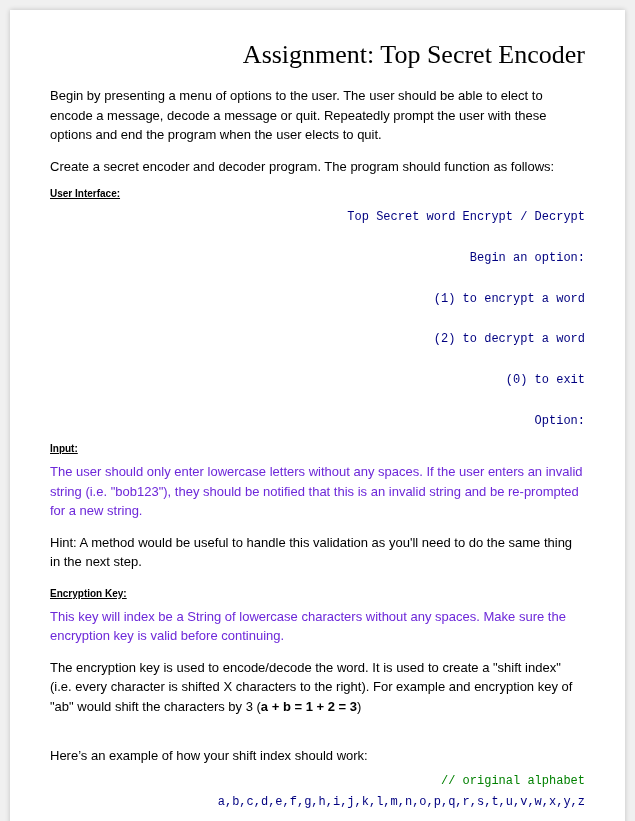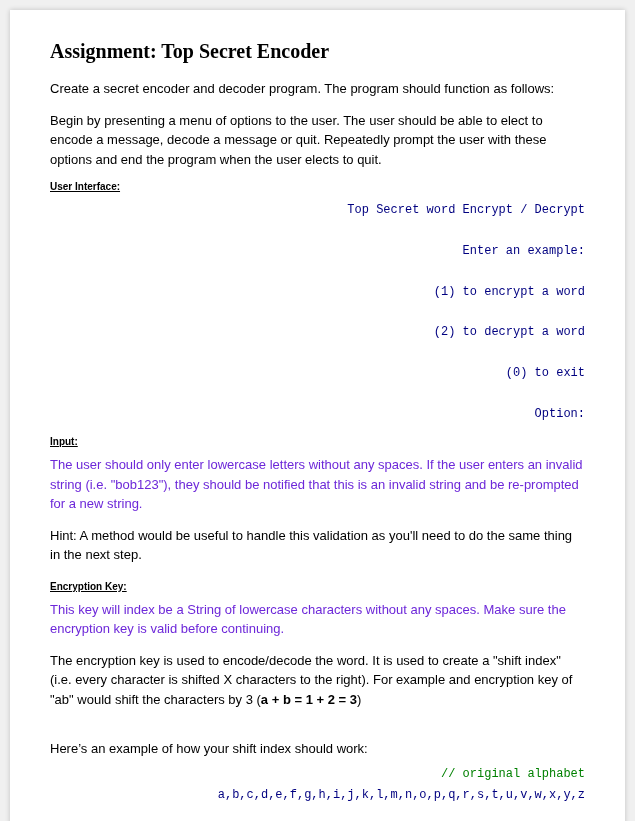--- a/index.html
+++ b/index.html
@@ -19,23 +19,23 @@
 
     .page {
       background: #ffffff;
       width: 615px;
       min-height: 801px;
       padding: 30px 40px 30px 40px;
       box-shadow: 0 0 5px rgba(0,0,0,0.2);
     }
 
     .title {
-      text-align: left;
-      font-size: 20px;
-      font-weight: bold;
+      text-align: right;
+      font-size: 26px;
+      font-weight: normal;
       color: #000000;
       margin-bottom: 16px;
       font-family: Georgia, serif;
     }
 
     .paragraph {
       font-size: 13px;
       color: #000000;
       margin-bottom: 12px;
       line-height: 1.5;
@@ -85,30 +85,30 @@
       margin-top: 32px;
     }
   </style>
 </head>
 <body>
 
 <div class="page">
 
   <h1 class="title">Assignment: Top Secret Encoder</h1>
 
+  <p class="paragraph">Begin by presenting a menu of options to the user.  The user should be able to elect to encode a message, decode a message or quit.  Repeatedly prompt the user with these options and end the program when the user elects to quit.</p>
+
   <p class="paragraph">Create a secret encoder and decoder program.  The program should function as follows:</p>
-
-  <p class="paragraph">Begin by presenting a menu of options to the user.  The user should be able to elect to encode a message, decode a message or quit.  Repeatedly prompt the user with these options and end the program when the user elects to quit.</p>
 
   <div class="section">
     <span class="underline-heading">User Interface:</span>
     <div class="code-block">
       <span>Top Secret word Encrypt / Decrypt</span><br>
       <br>
-      <span>Enter an example:</span><br>
+      <span>Begin an option:</span><br>
       <br>
       <span>&nbsp;&nbsp;&nbsp;(1) to encrypt a word</span><br>
       <br>
       <span>&nbsp;&nbsp;&nbsp;(2) to decrypt a word</span><br>
       <br>
       <span>&nbsp;&nbsp;&nbsp;(0) to exit</span><br>
       <br>
       <span>Option:</span>
     </div>
   </div>

